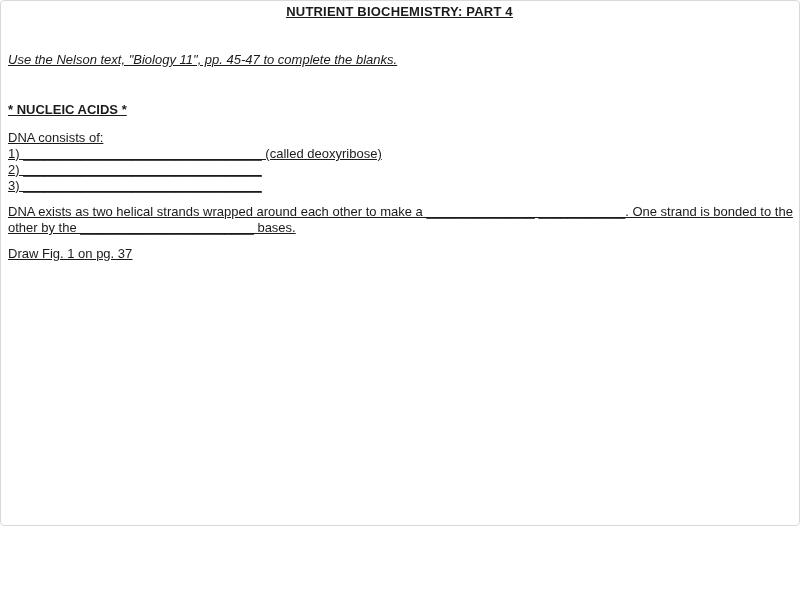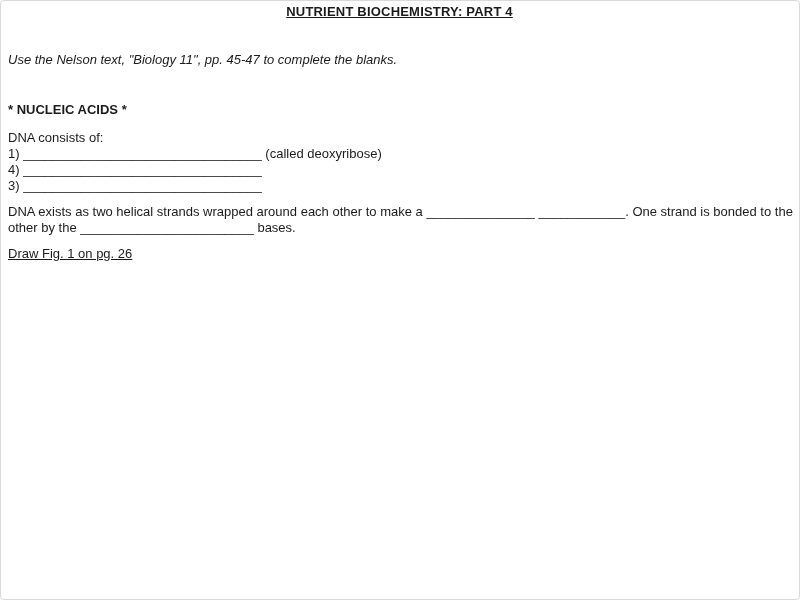--- a/index.html
+++ b/index.html
@@ -8,30 +8,31 @@
     background: #ffffff;
   }
   body {
     width: 800px;
     height: 600px;
     overflow: hidden;
   }
   .page {
     box-sizing: border-box;
     width: 800px;
-    height: 600px;
+    height: 526px;
     background: #ffffff;
     border: 1px solid #d9d9d9;
     border-radius: 4px;
     padding: 3px 8px 0 7px;
     font-family: "Liberation Sans", "DejaVu Sans", sans-serif;
     font-size: 13px;
     line-height: 16px;
     color: #1b1b1b;
     overflow: hidden;
+    text-decoration: underline;
   }
   .page p {
     margin: 0;
     white-space: pre;
   }
   .doc-title {
     font-weight: bold;
     text-decoration: underline;
     text-align: center;
     letter-spacing: 0.2px;
@@ -59,23 +60,23 @@
 <div class="page">
   <p class="doc-title">NUTRIENT BIOCHEMISTRY: PART 4</p>
 
   <p class="instruction">Use the Nelson text, "Biology 11", pp. 45-47 to complete the blanks.</p>
 
   <p class="section-header">* NUCLEIC ACIDS *</p>
 
 
   <p class="p-dna">DNA consists of:
 1) _________________________________ (called deoxyribose)
-4) _________________________________
+2) _________________________________
 3) _________________________________</p>
 
 
 
   <p class="p-helix">DNA exists as two helical strands wrapped around each other to make a _______________ ____________. One strand is bonded to the
 other by the ________________________ bases.</p>
 
 
-  <p class="p-fig">Draw Fig. 1 on pg. 26</p>
+  <p class="p-fig">Draw Fig. 1 on pg. 37</p>
 </div>
 
 </body></html>

